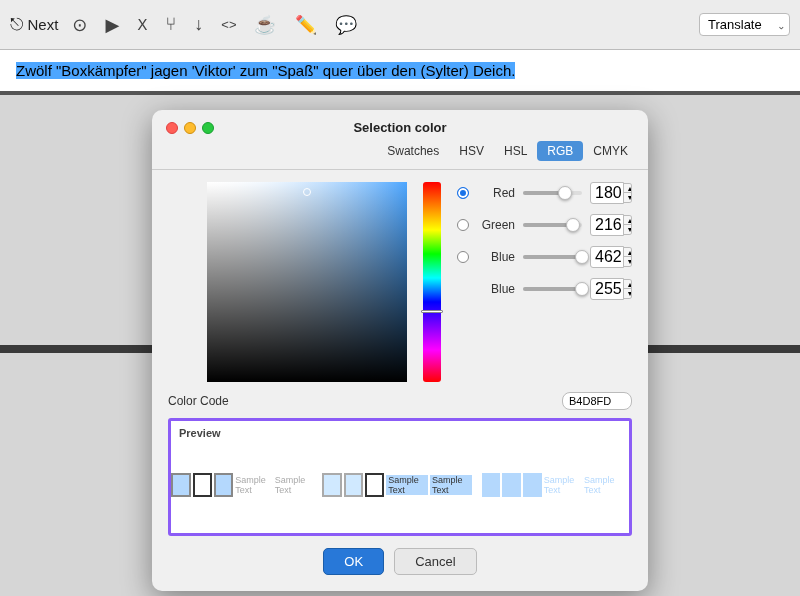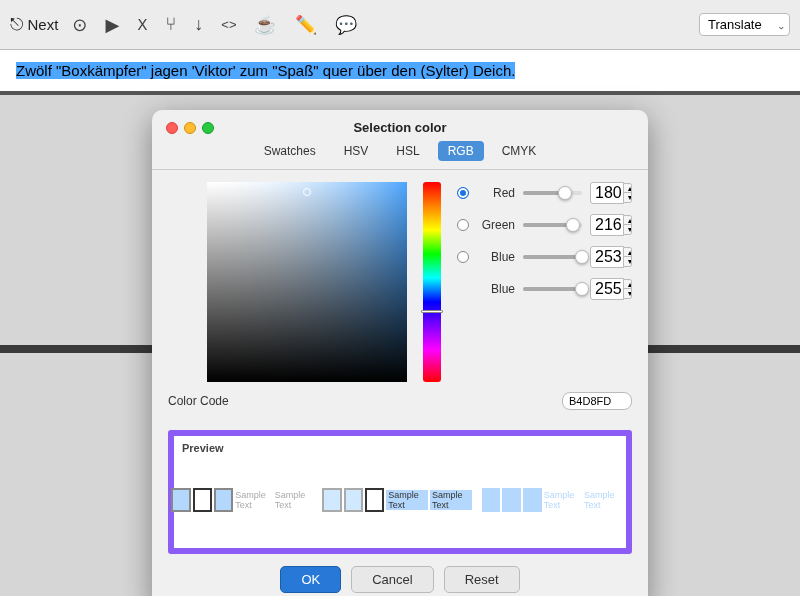--- a/index.html
+++ b/index.html
@@ -126,22 +126,22 @@
       border-radius: 50%;
       cursor: pointer;
     }
     .dot-close { background: #ff5f57; border: 1px solid #e04040; }
     .dot-min { background: #febc2e; border: 1px solid #d09010; }
     .dot-max { background: #28c840; border: 1px solid #18a030; }
 
     
     .dialog-tabs {
       display: flex;
-      justify-content: center;
-      gap: 8px;
+      justify-content: flex-end;
+      gap: 0;
       padding: 0 10px 8px;
       border-bottom: 1px solid #ccc;
     }
     .tab-btn {
       padding: 3px 10px;
       font-size: 12px;
       cursor: pointer;
       border: none;
       background: none;
       color: #333;
@@ -311,22 +311,22 @@
       border: 1px solid #bbb;
       border-radius: 8px;
       padding: 2px 6px;
       font-size: 11px;
       width: 70px;
       background: white;
     }
 
     
     .preview-section {
-      margin: 20px 16px 0;
-      border: 6px solid #8b5cf6;
+      margin: 8px 16px 0;
+      border: 3px solid #8b5cf6;
       border-radius: 3px;
       padding: 6px 8px;
       background: white;
     }
     .preview-label {
       font-size: 11px;
       font-weight: 600;
       color: #444;
       margin-bottom: 4px;
     }
@@ -477,21 +477,21 @@
         </div>
 
         <div class="slider-row">
           <div class="radio-dot"></div>
           <span class="slider-label">Blue</span>
           <div class="slider-track">
             <div class="slider-fill" style="width:99.2%;"></div>
             <div class="slider-thumb" style="left:calc(99.2% - 7px);"></div>
           </div>
           <div class="slider-value-box">
-            <span class="slider-value">253</span>
+            <span class="slider-value">462</span>
             <div class="spinner-btns">
               <button class="spinner-btn">▲</button>
               <button class="spinner-btn">▼</button>
             </div>
           </div>
         </div>
 
         <div class="slider-row">
           <div style="width:12px;flex-shrink:0;"></div>
           <span class="slider-label">Blue</span>
@@ -545,17 +545,16 @@
           </div>
         </div>
 
         <div style="width:60px;height:76px;background:#b4d8fd;margin-left:4px;"></div>
       </div>
     </div>
 
     <div class="dialog-actions">
       <button class="btn btn-ok">OK</button>
       <button class="btn btn-cancel">Cancel</button>
-      <button class="btn btn-reset">Reset</button>
     </div>
 
   </div>
 </div>
 
 </body></html>

